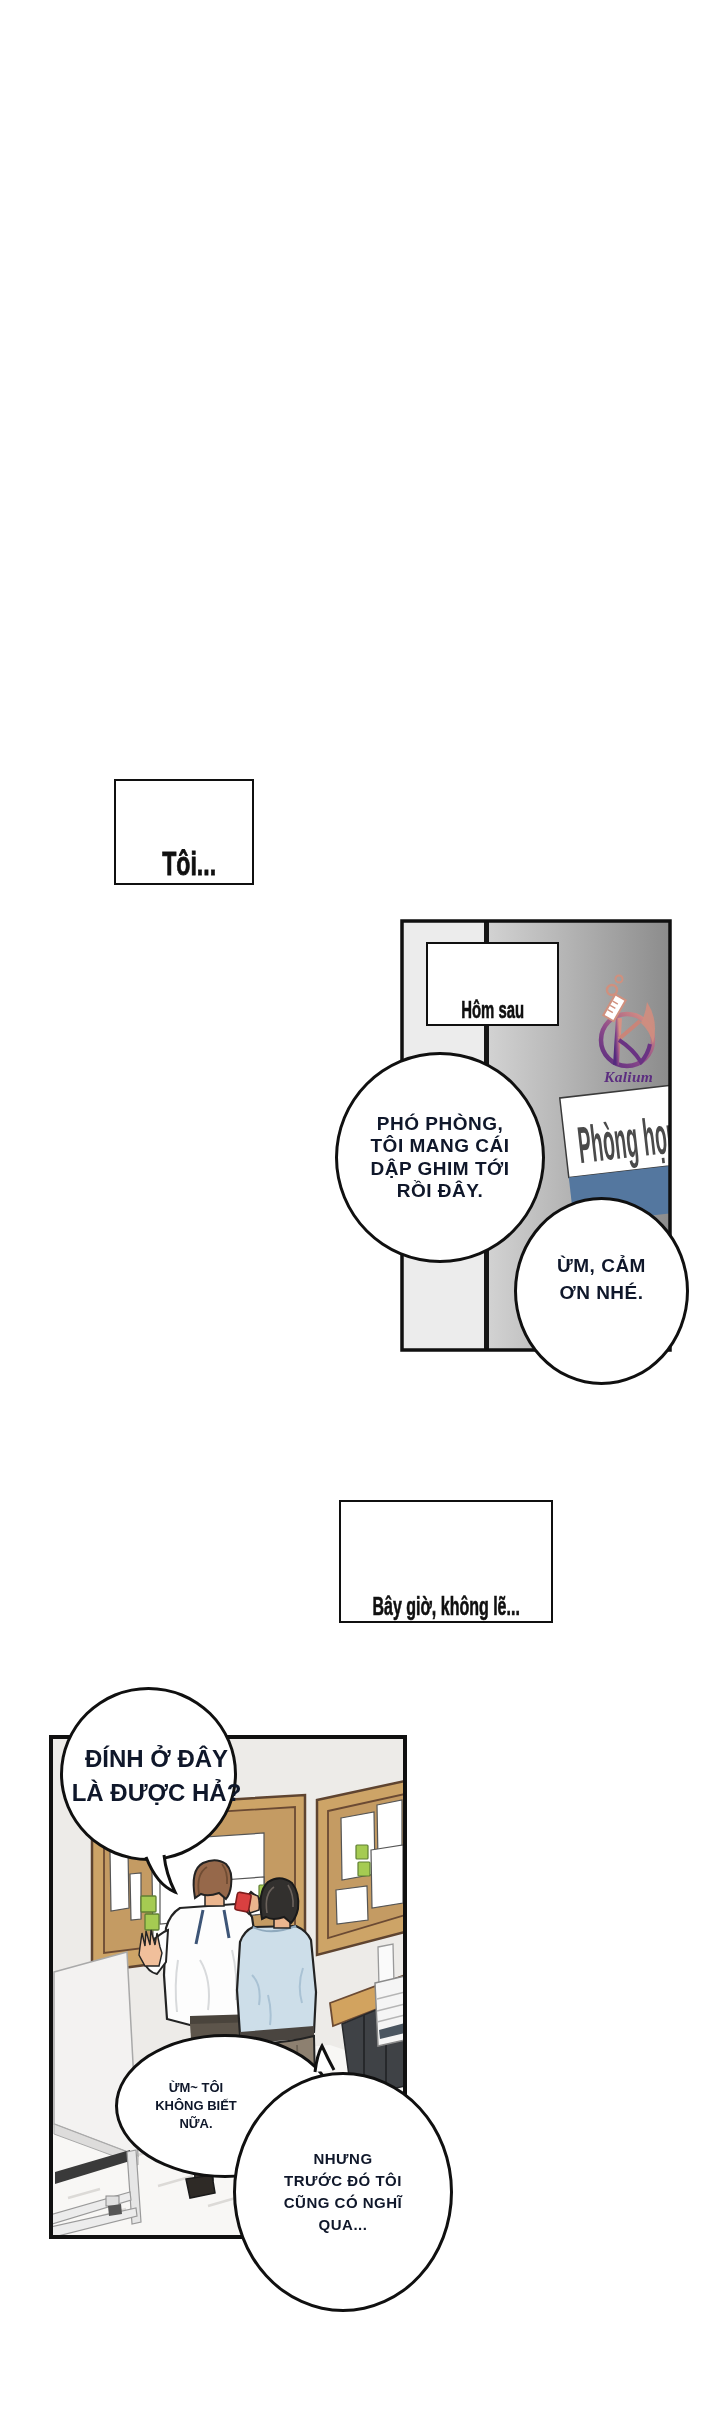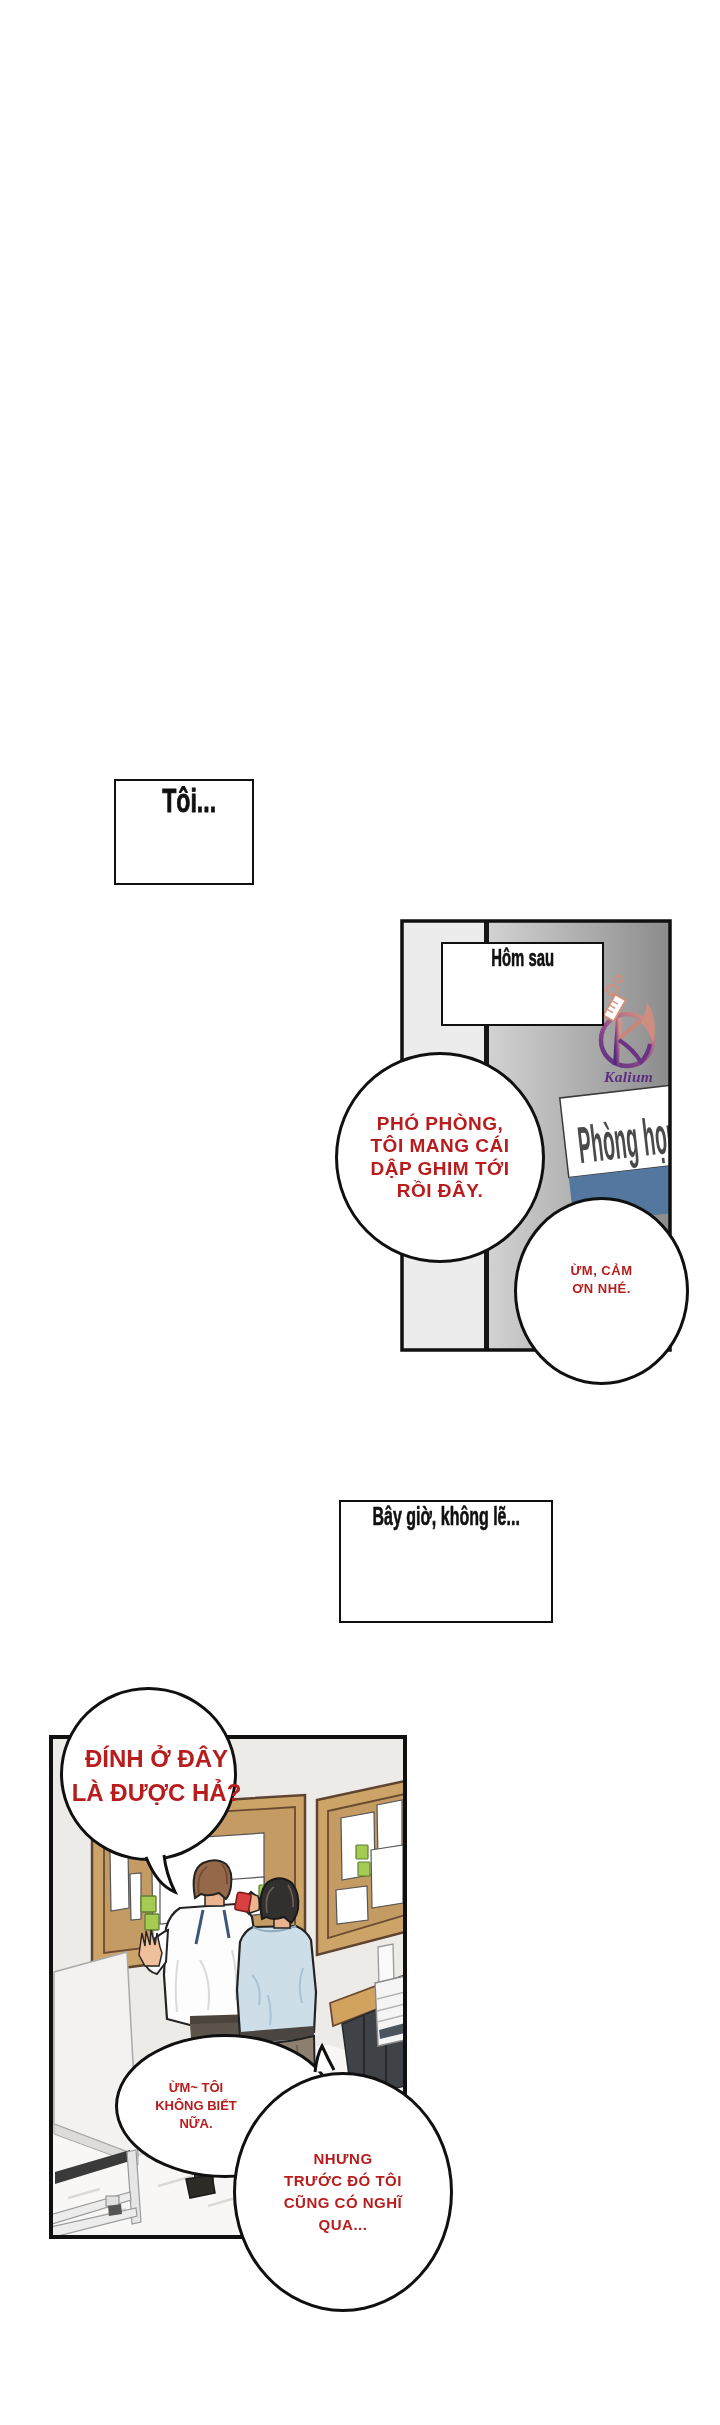--- a/index.html
+++ b/index.html
@@ -1,22 +1,22 @@
 <!DOCTYPE html>
 <html><head>
 <meta charset="utf-8">
 <style>
 *{margin:0;padding:0;box-sizing:border-box}
 html,body{width:720px;height:2425px;background:#fff}
 body{font-family:"Liberation Sans",sans-serif;position:relative;overflow:hidden}
 .abs{position:absolute}
-.nbox{position:absolute;background:#fff;border:2.5px solid #101010;display:flex;align-items:flex-start;justify-content:center}
+.nbox{position:absolute;background:#fff;border:2.5px solid #101010;display:flex;align-items:flex-end;justify-content:center}
 .ntext{font-weight:bold;color:#101010;white-space:nowrap}
 .bubble{position:absolute;background:#fff;border:3px solid #101010;border-radius:50%;display:flex;align-items:center;justify-content:center;text-align:center}
-.btext{font-weight:bold;color:#b91c1c;line-height:1.18;white-space:nowrap;letter-spacing:.5px}
+.btext{font-weight:bold;color:#0f172a;line-height:1.18;white-space:nowrap;letter-spacing:.5px}
 svg{position:absolute;display:block}
 </style>
 </head>
 <body>
 
 <div class="nbox" style="left:114px;top:779px;width:140px;height:106px">
 <span class="ntext" style="font-size:34px;transform:scaleX(.68);padding-left:16px;-webkit-text-stroke:.8px #101010">Tôi...</span>
 </div>
 
 <svg class="abs" style="left:396px;top:915px" width="280" height="443" viewBox="396 915 280 443">
@@ -63,30 +63,30 @@
 </g>
 <circle cx="612" cy="990" r="5" fill="none" stroke="#d0907e" stroke-width="2.4"></circle>
 <circle cx="619" cy="979" r="3.5" fill="none" stroke="#d0907e" stroke-width="2"></circle>
 <text x="604" y="1082" font-size="15.5" font-style="italic" font-weight="bold" fill="#5c2d80" font-family="Liberation Serif,serif" letter-spacing="0.3">Kalium</text>
 </g>
 </g>
 
 <rect x="402" y="921" width="268" height="429" fill="none" stroke="#101010" stroke-width="3.5"></rect>
 </svg>
 
-<div class="nbox" style="left:441px;top:942px;width:163px;height:84px">
+<div class="nbox" style="left:426px;top:942px;width:133px;height:84px">
 <span class="ntext" style="font-size:24px;transform:scaleX(.62);-webkit-text-stroke:.6px #101010">Hôm sau</span>
 </div>
 
 <div class="bubble" style="left:335px;top:1052px;width:210px;height:211px;border-width:3.5px">
 <div class="btext" style="font-size:19px">PHÓ PHÒNG,<br>TÔI MANG CÁI<br>DẬP GHIM TỚI<br>RỒI ĐÂY.</div>
 </div>
 
 <div class="bubble" style="left:514px;top:1197px;width:175px;height:188px;border-width:3.5px">
-<div class="btext" style="font-size:13px;line-height:1.42;padding-bottom:22px">ỪM, CẢM<br>ƠN NHÉ.</div>
+<div class="btext" style="font-size:19px;line-height:1.42;padding-bottom:22px">ỪM, CẢM<br>ƠN NHÉ.</div>
 </div>
 
 <div class="nbox" style="left:339px;top:1500px;width:214px;height:123px">
 <span class="ntext" style="font-size:25px;transform:scaleX(.64);-webkit-text-stroke:.6px #101010">Bây giờ, không lẽ...</span>
 </div>
 
 <svg class="abs" style="left:45px;top:1731px" width="366" height="512" viewBox="45 1731 366 512">
 <defs>
 <clipPath id="offclip">
         <rect x="51" y="1737" width="354" height="500"></rect>

